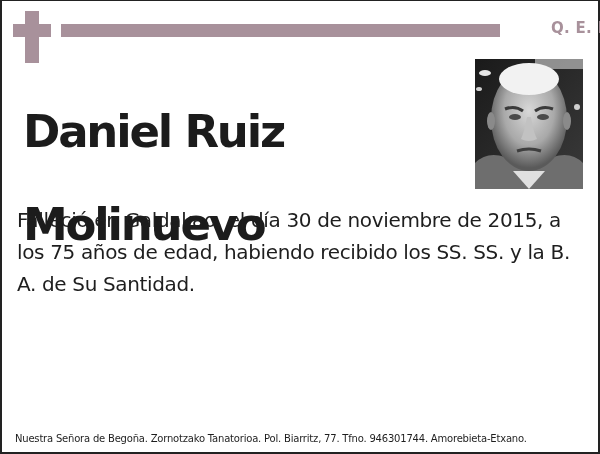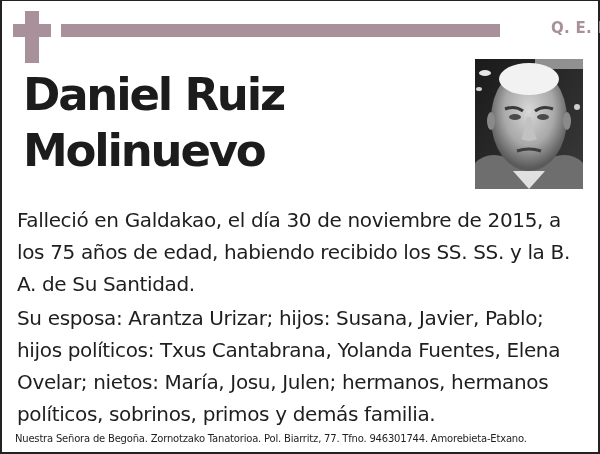--- a/index.html
+++ b/index.html
@@ -69,20 +69,21 @@
       top: 66px;
       font-family: "DejaVu Sans", sans-serif;
       font-weight: bold;
       font-size: 45px;
       line-height: 56px;
       letter-spacing: -2.2px;
       color: #1c1c1c;
     }
     .name div {
       white-space: nowrap;
+      margin-top: 37px;
     }
     .photo {
       position: absolute;
       left: 473px;
       top: 58px;
       width: 108px;
       height: 130px;
       overflow: hidden;
       background: #2a2a2a;
     }
@@ -164,17 +165,16 @@
       <ellipse cx="68" cy="58" rx="6" ry="3" fill="#4a4a4a"></ellipse>
       <path d="M52 58 Q49 74 46 80 Q54 84 62 80 Q58 72 56 58 Z" fill="#c2c2c2"></path>
       <path d="M42 92 Q54 88 66 92" stroke="#3e3e3e" stroke-width="3" fill="none"></path>
       <ellipse cx="16" cy="62" rx="4" ry="9" fill="#8a8a8a"></ellipse>
       <ellipse cx="92" cy="62" rx="4" ry="9" fill="#8a8a8a"></ellipse>
     </svg>
   </div>
 
   <div class="body-text">
     <p class="p-death">Falleció en Galdakao, el día 30 de noviembre de 2015, a los 75 años de edad, habiendo recibido los SS. SS. y la B. A. de Su Santidad.</p>
-    <p class="p-family">Su esposa: Arantza Urizar; hijos: Susana, Javier, Pablo; hijos políticos: Txus Cantabrana, Yolanda Fuentes, Elena Ovelar; nietos: María, Josu, Julen; hermanos, hermanos políticos, sobrinos, primos y demás familia.</p>
   </div>
 
   <div class="footer">Nuestra Señora de Begoña. Zornotzako Tanatorioa. Pol. Biarritz, 77. Tfno. 946301744. Amorebieta-Etxano.</div>
 </div>
 
 </body></html>

